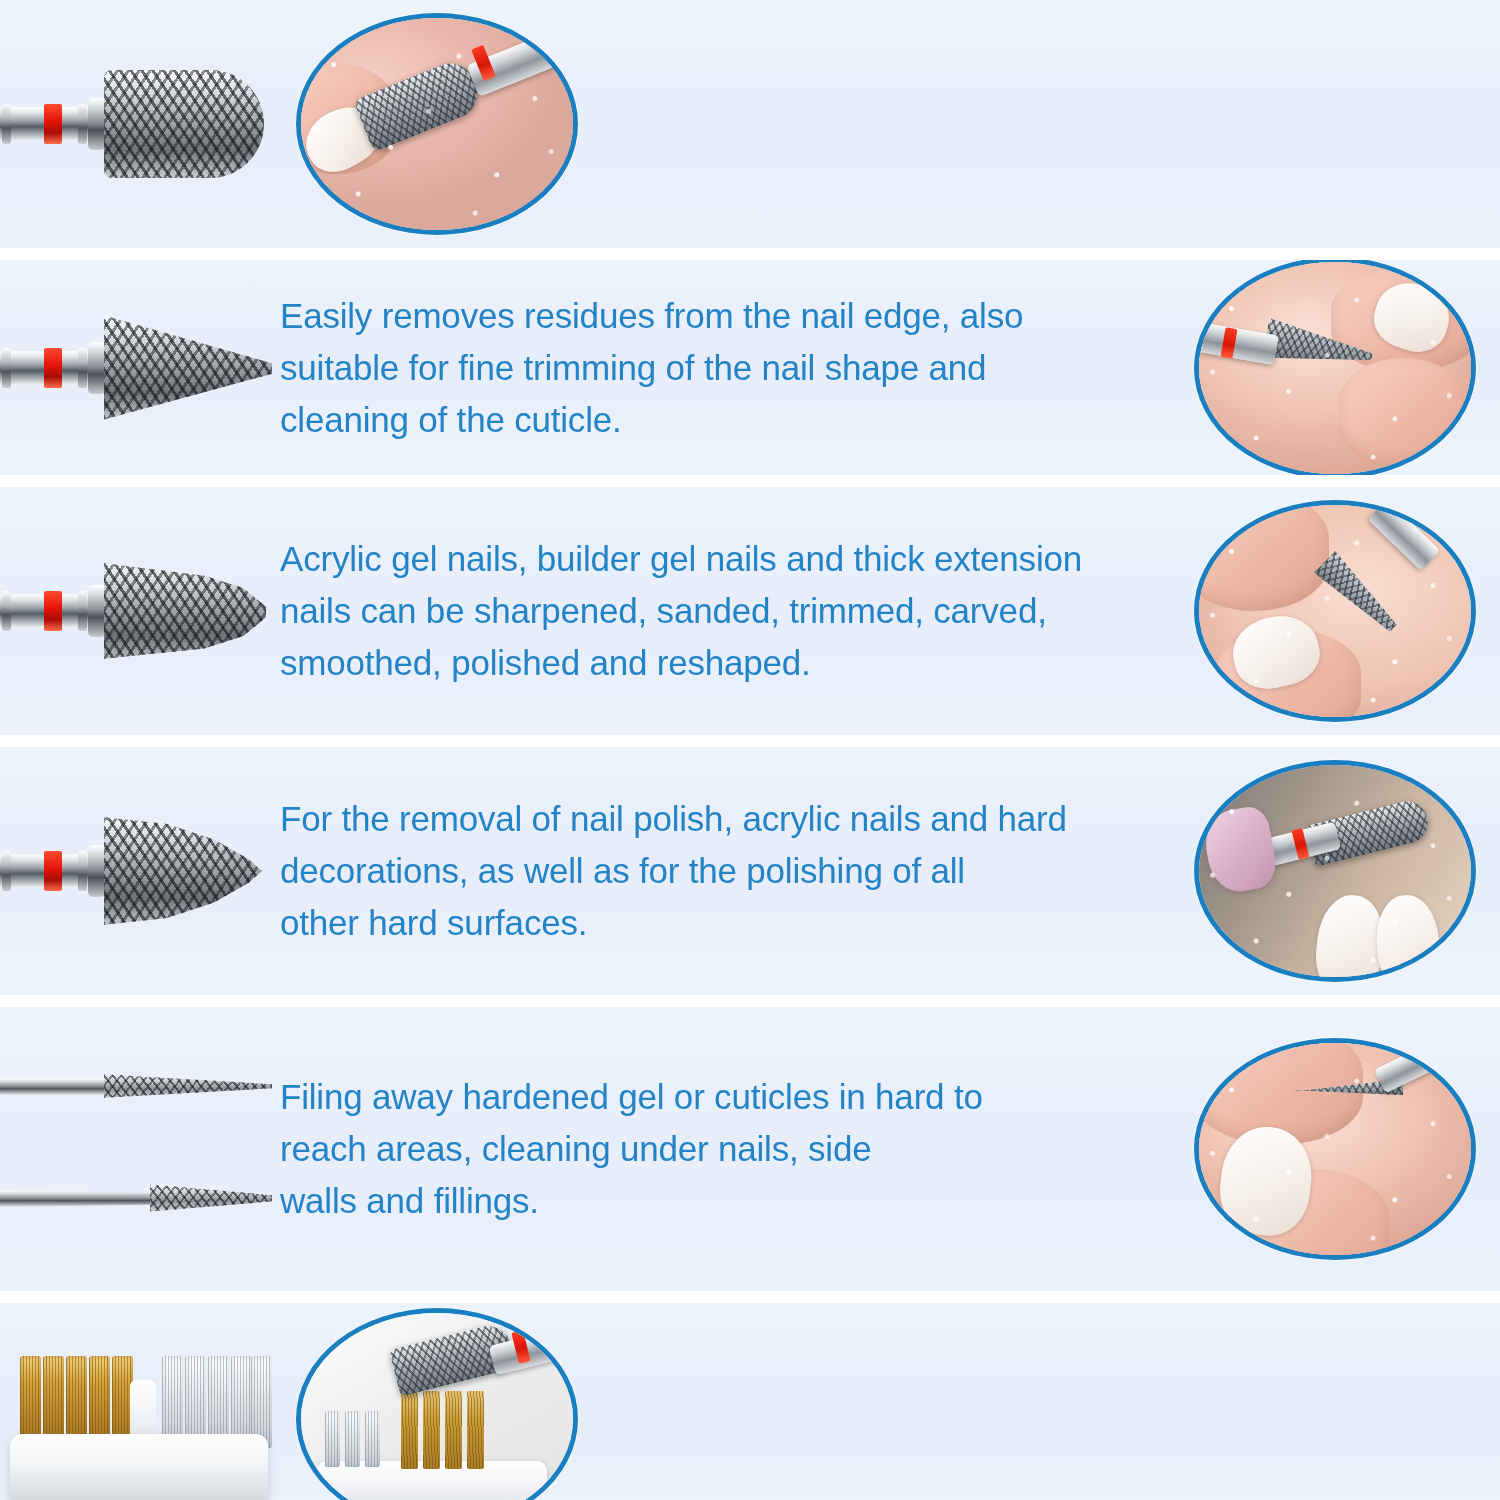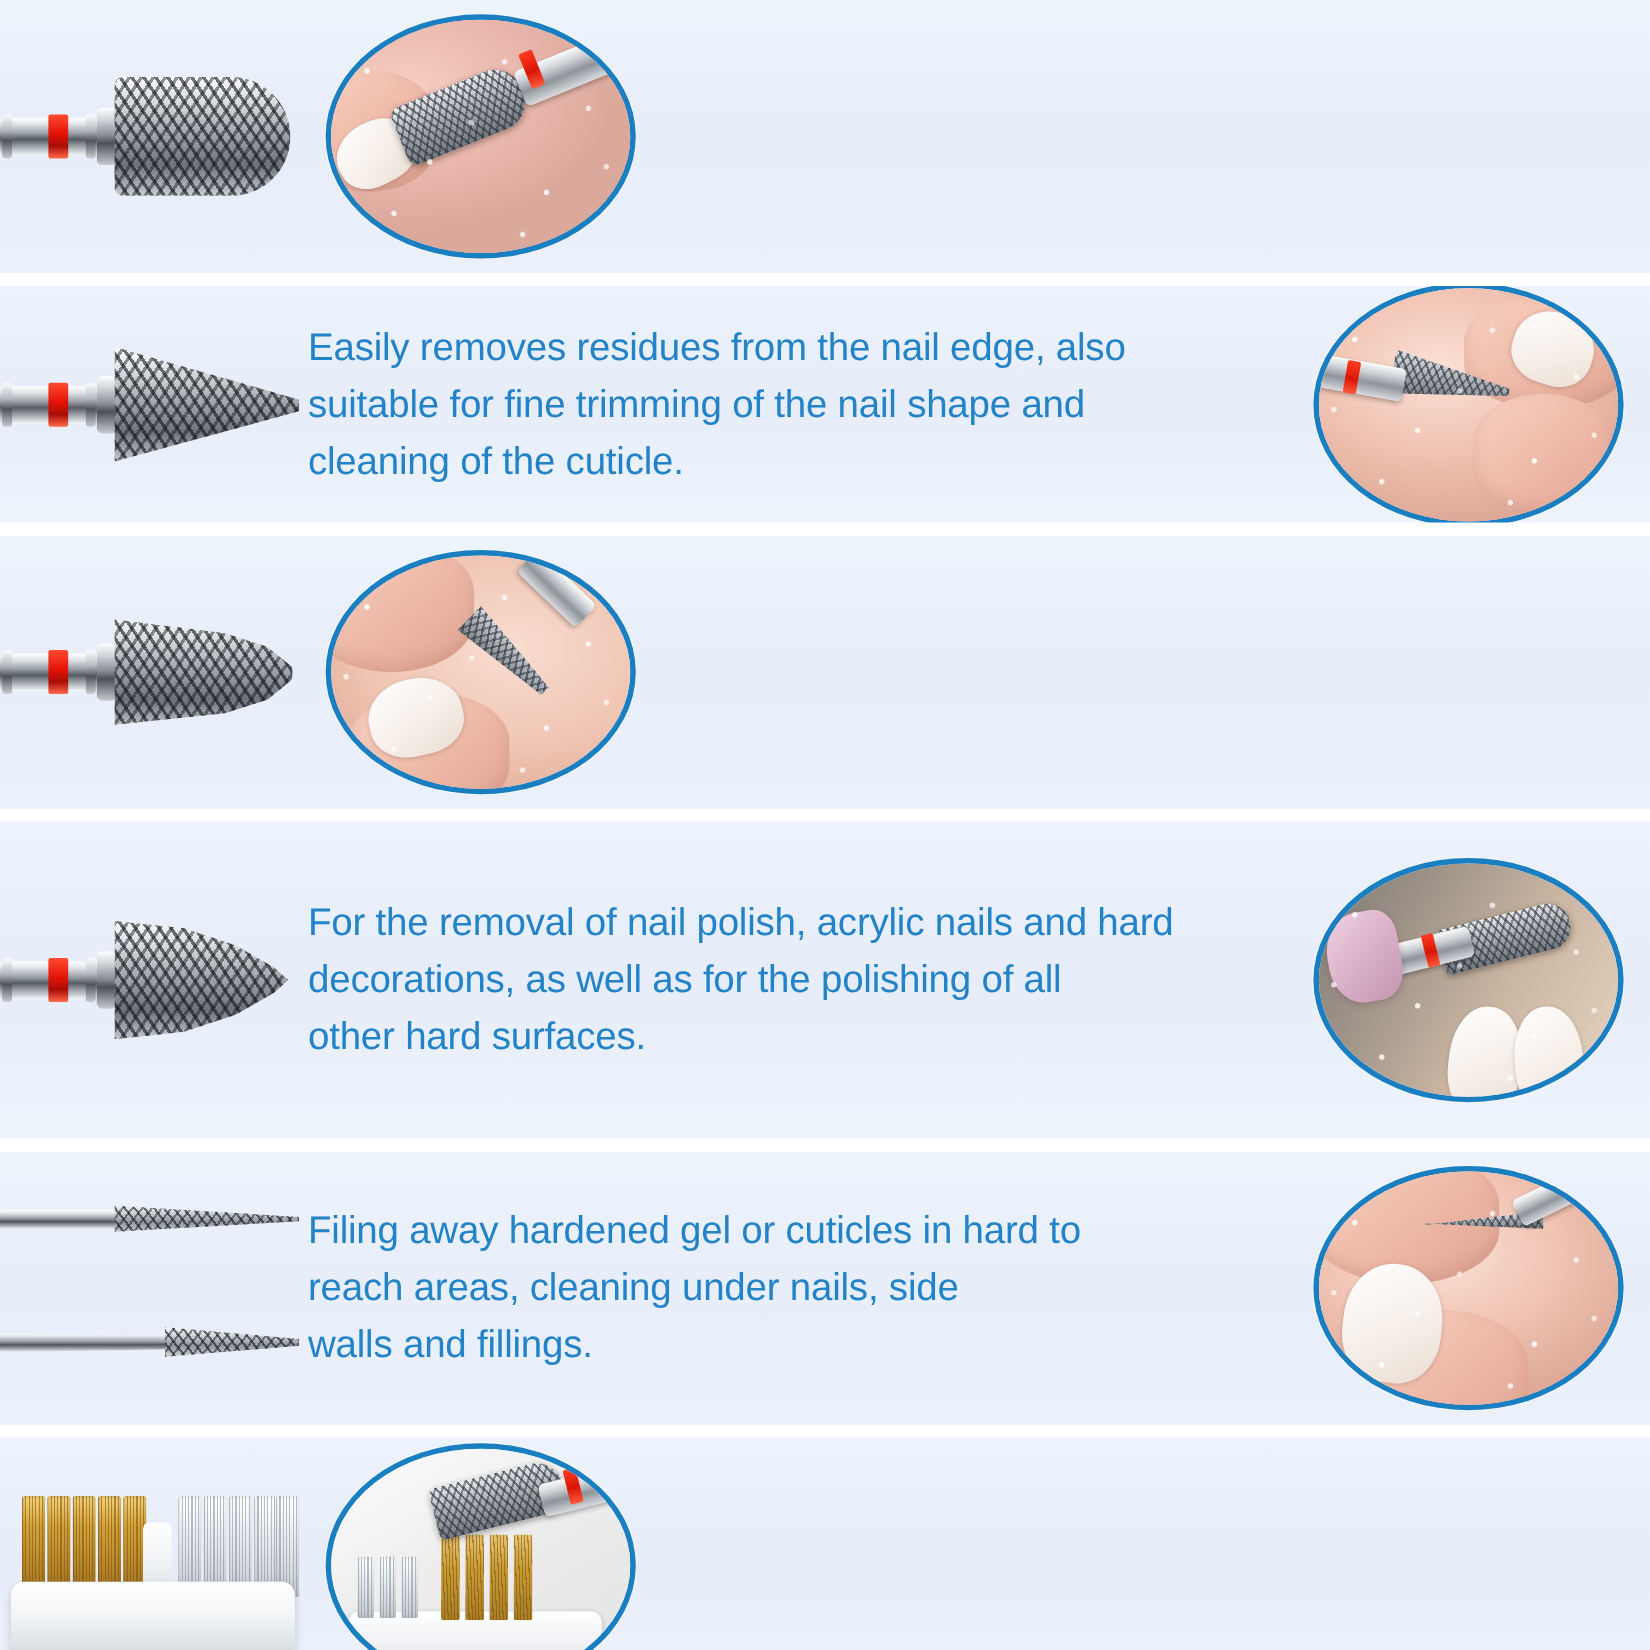--- a/index.html
+++ b/index.html
@@ -407,37 +407,42 @@
         <div class="bit">
           <div class="shank">
             <div class="ring" style="left:2px"></div>
             <div class="redband"></div>
             <div class="ring" style="left:78px"></div>
           </div>
           <div class="collar"></div>
           <div class="head taper"></div>
         </div>
       </div>
+      <div class="text-col">
+        <div class="caption">Acrylic gel nails, builder gel nails and thick extension
+nails can be sharpened, sanded, trimmed, carved,
+smoothed, polished and reshaped.</div>
+      </div>
       <div class="photo-col">
         <div class="oval">
           <div class="scene skin-c">
             <div class="finger" style="left:-20px; top:-14px; width:150px; height:120px;"></div>
             <div class="finger" style="left:16px; bottom:-24px; width:146px; height:112px;"></div>
             <div class="nail" style="left:34px; top:112px; width:86px; height:70px; transform:rotate(-12deg);"></div>
             <div class="carbide" style="left:112px; top:70px; width:96px; height:40px; clip-path:polygon(0 12%,0 88%,100% 62%,100% 38%); transform:rotate(44deg);"></div>
             <div class="hp-shaft" style="left:168px; top:16px; width:74px; height:28px; transform:rotate(44deg);"></div>
             <div class="dust"></div>
           </div>
         </div>
       </div>
     </div>
   </div>
   <div class="row-gap"></div>
 
-  <div class="row alt" style="height:288px">
+  <div class="row alt" style="height:248px">
     <div class="row-inner">
       <div class="bit-col">
         <div class="bit">
           <div class="shank">
             <div class="ring" style="left:2px"></div>
             <div class="redband"></div>
             <div class="ring" style="left:78px"></div>
           </div>
           <div class="collar"></div>
           <div class="head flame"></div>
@@ -458,21 +463,21 @@
             <div class="hp-red" style="left:96px; top:64px; width:11px; height:30px; transform:rotate(-14deg);"></div>
             <div class="hp-head-pink" style="left:8px; top:44px; width:66px; height:82px; transform:rotate(-10deg);"></div>
             <div class="dust"></div>
           </div>
         </div>
       </div>
     </div>
   </div>
   <div class="row-gap"></div>
 
-  <div class="row" style="height:248px">
+  <div class="row" style="height:284px">
     <div class="row-inner">
       <div class="bit-col">
         <div class="bit twin">
           <div class="needle n1" style="top:12px">
             <div class="n-shank"></div>
             <div class="n-tip"></div>
           </div>
           <div class="needle n2" style="top:124px">
             <div class="n-shank"></div>
             <div class="n-tip"></div>

